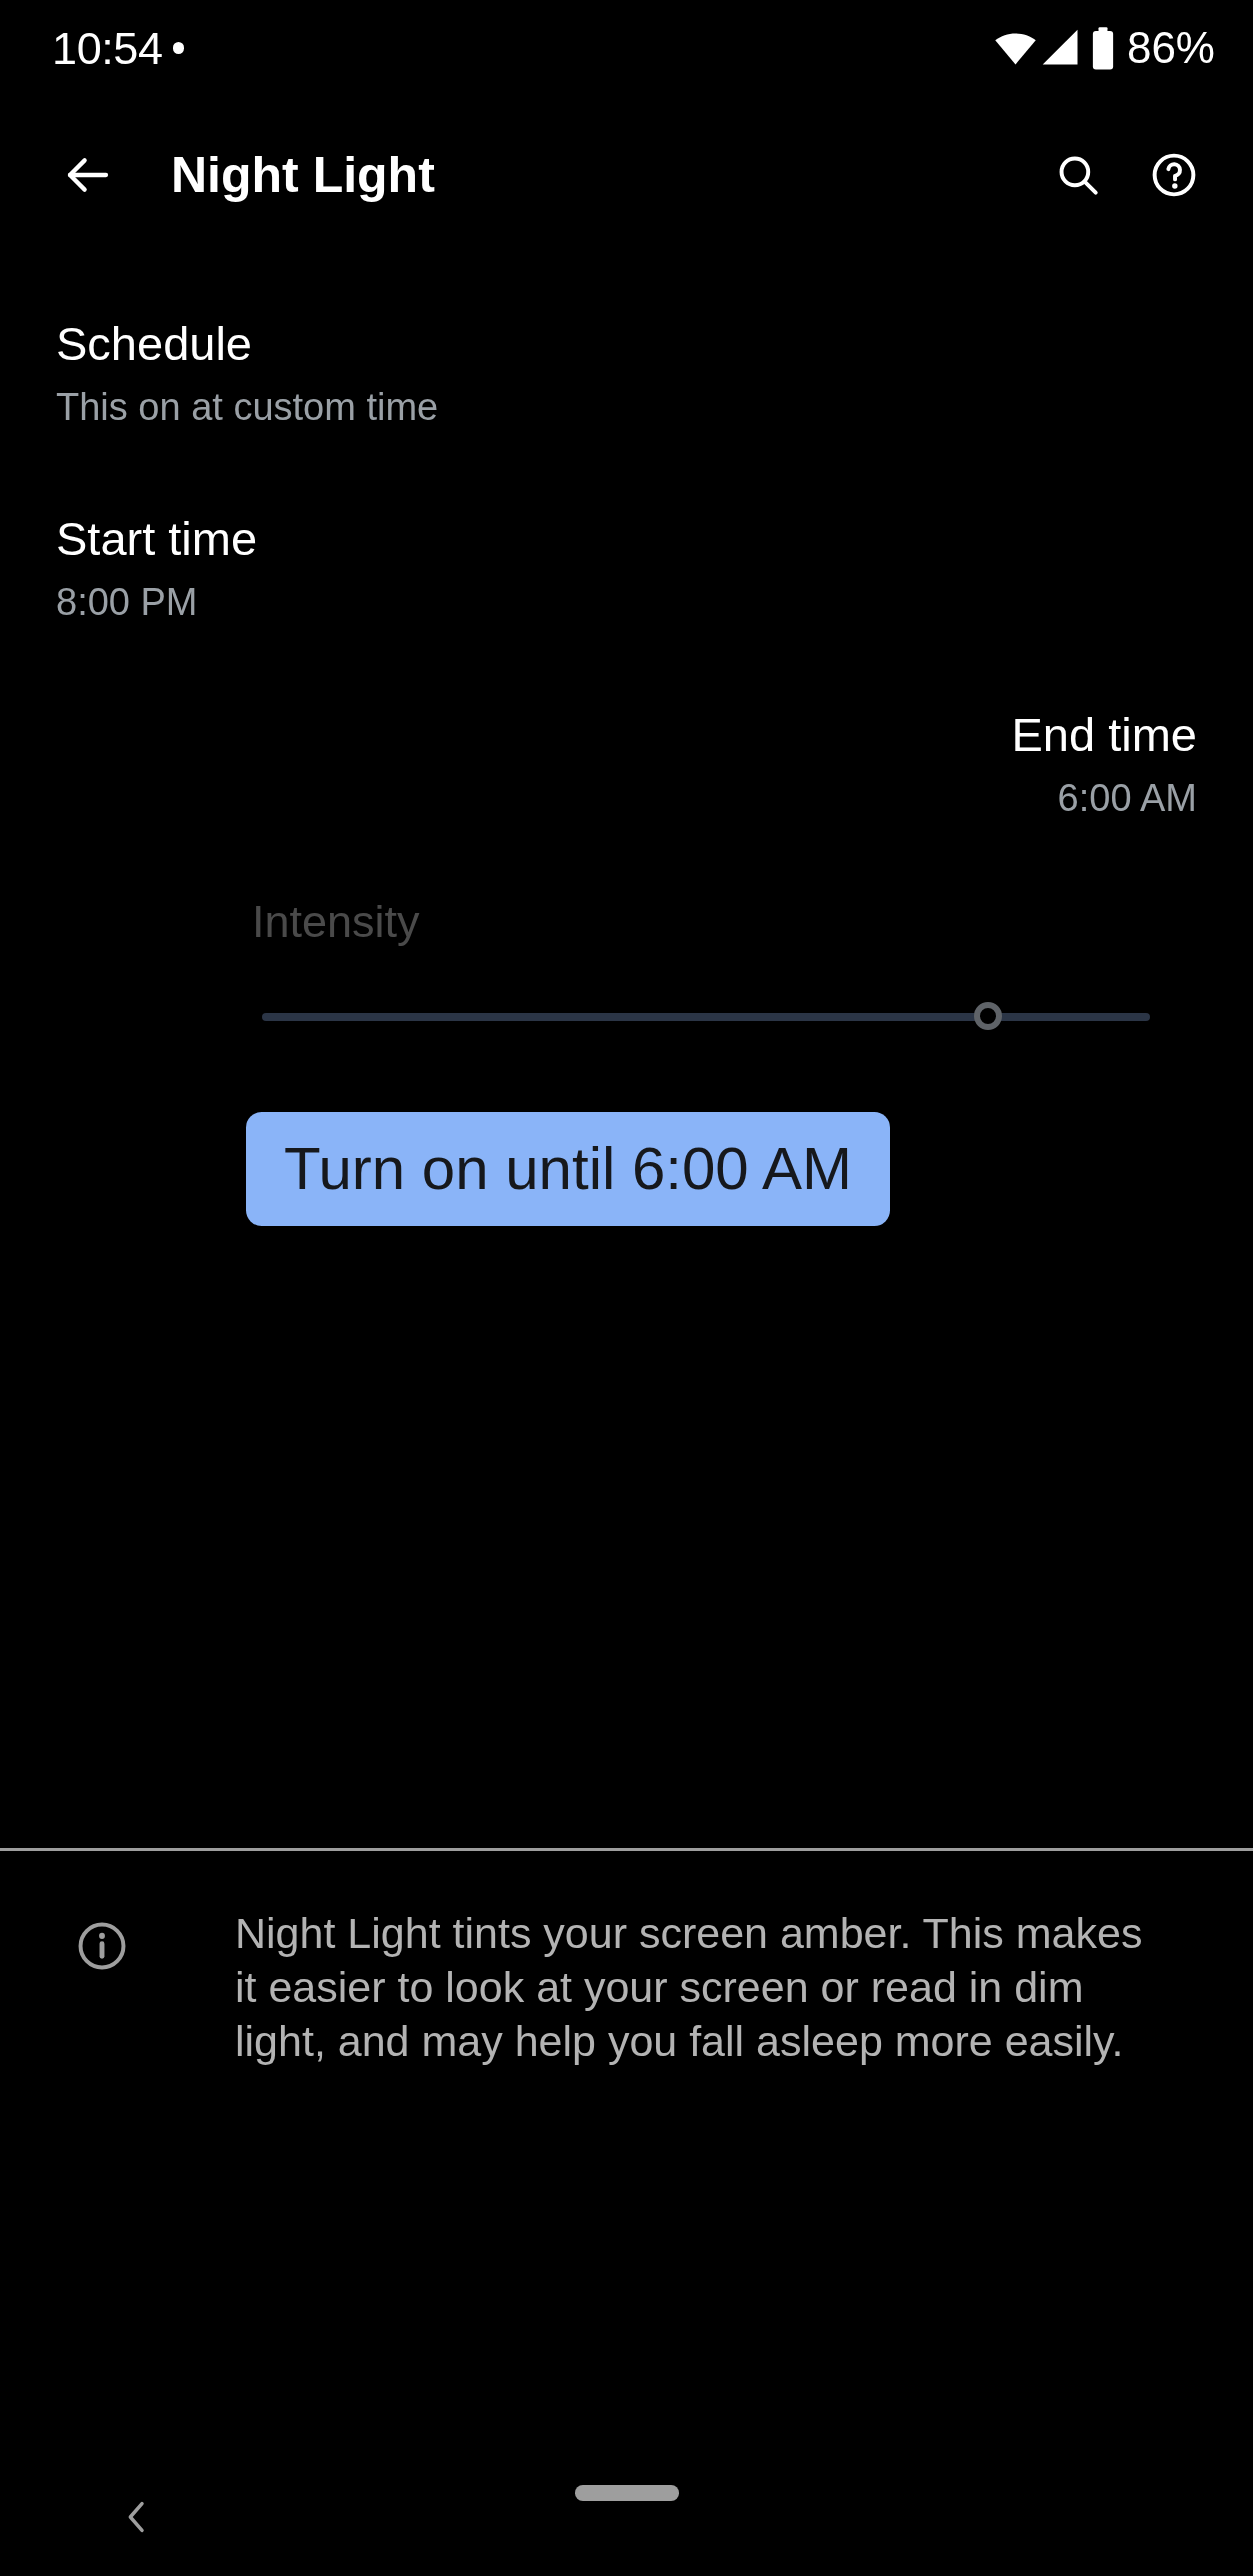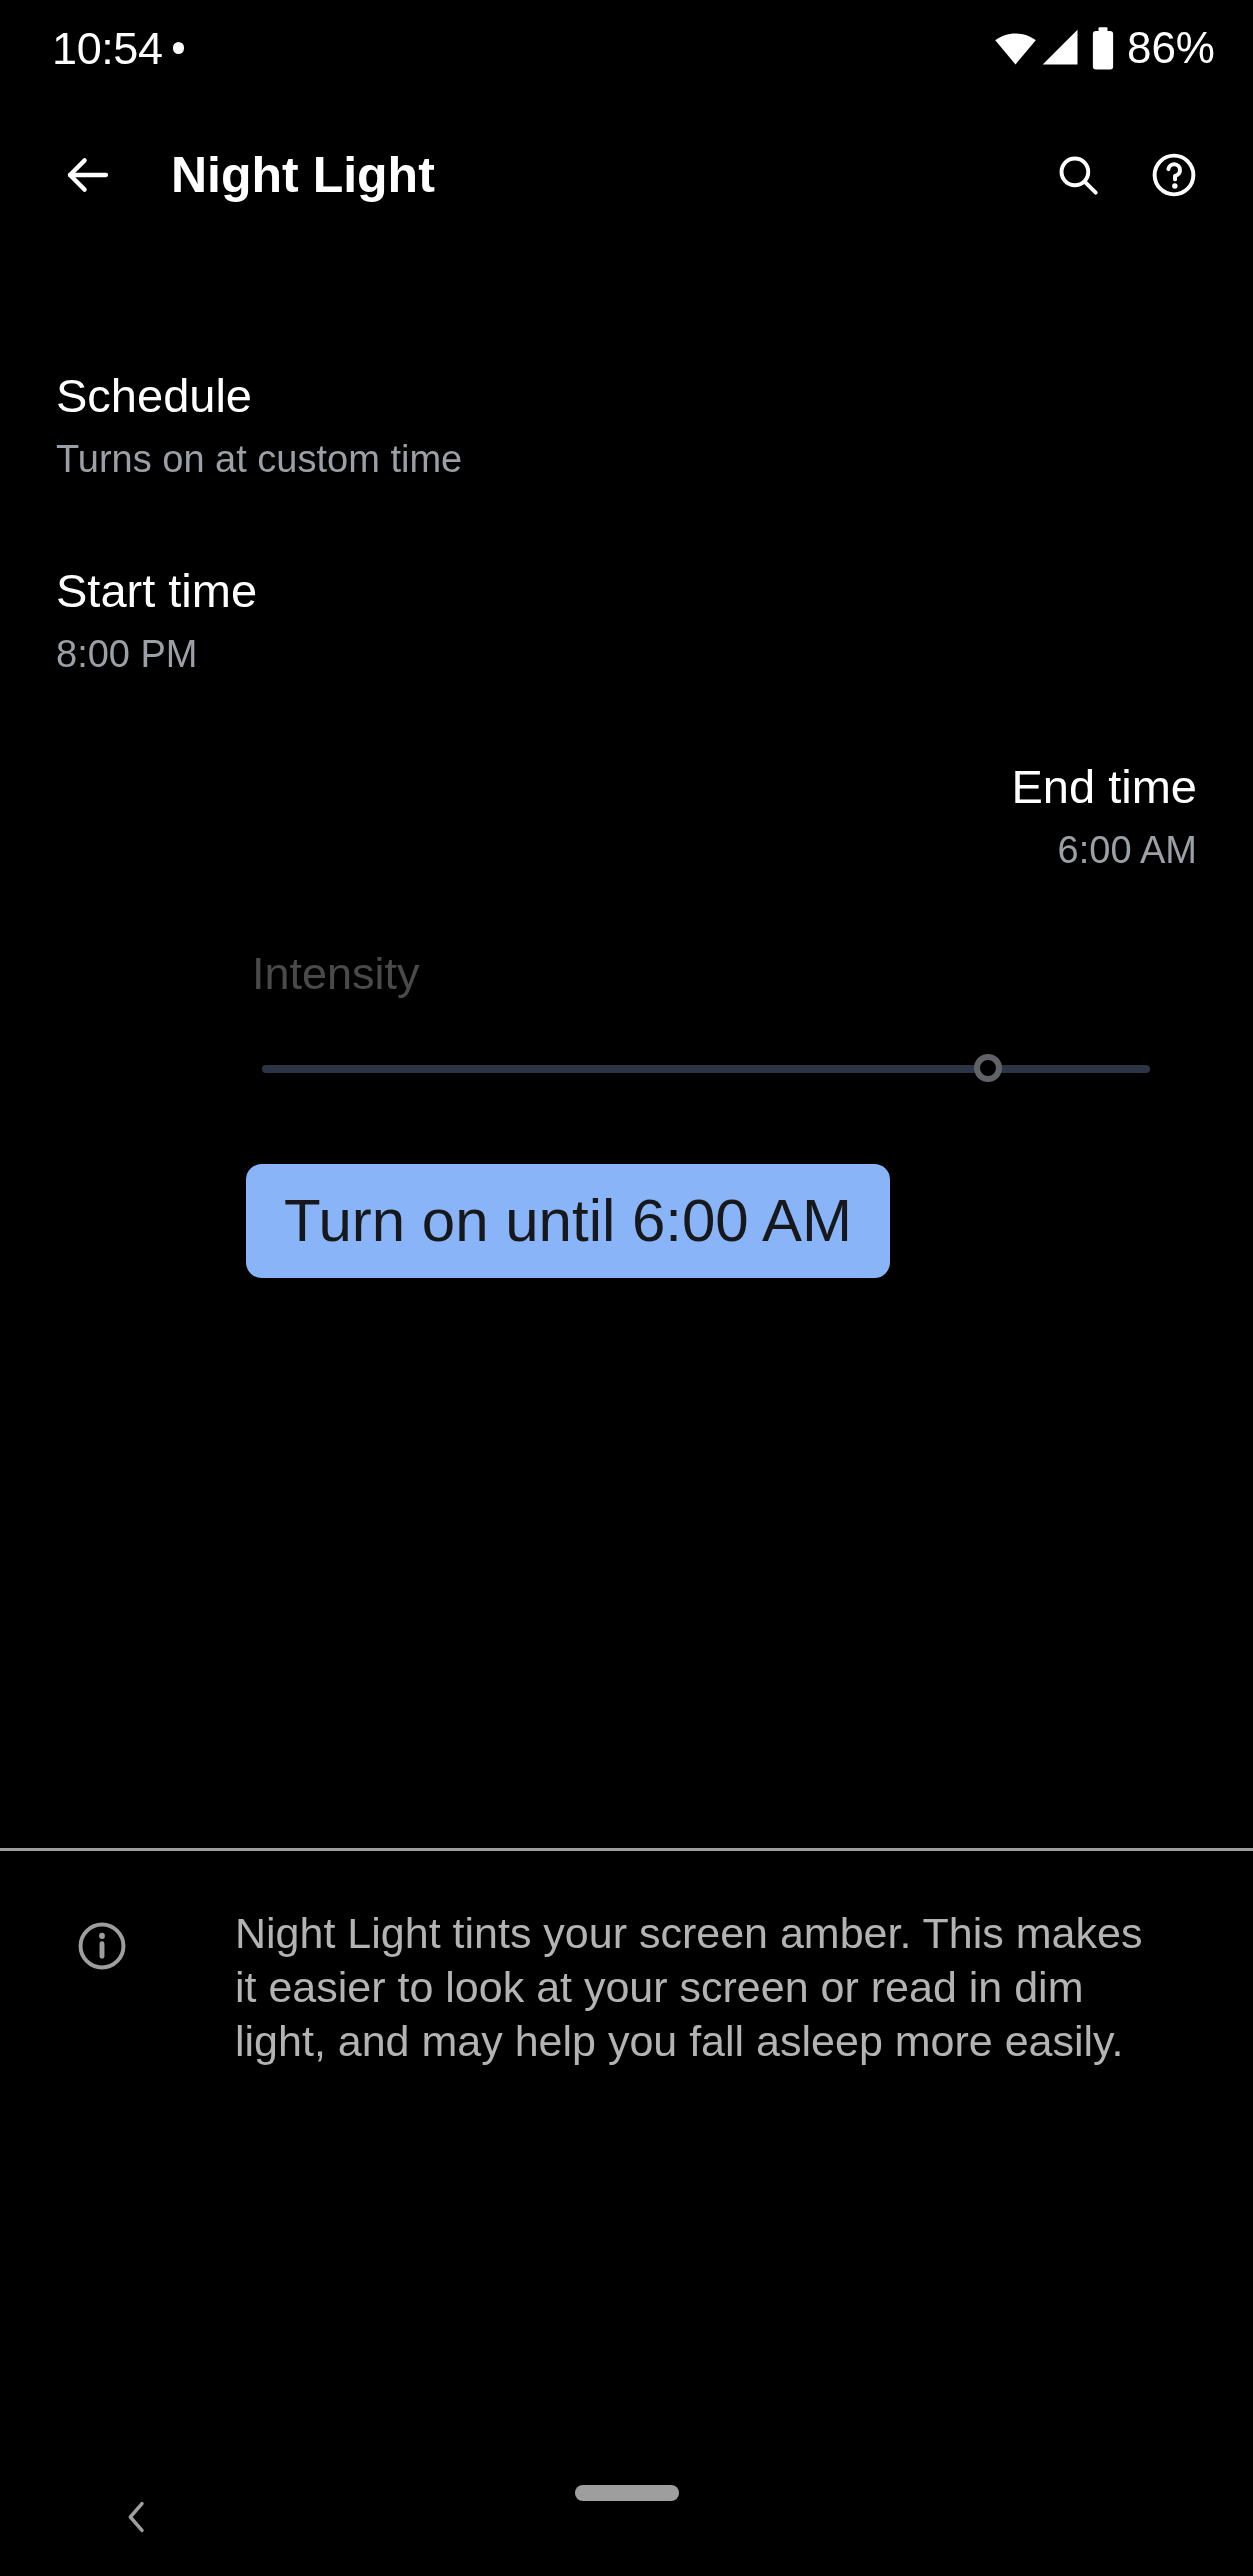--- a/index.html
+++ b/index.html
@@ -117,21 +117,21 @@
     color: #ffffff;
     line-height: 1.12;
   }
   .pref-summary {
     font-size: 38px;
     font-weight: 400;
     color: #9aa0a6;
     line-height: 1.18;
     margin-top: 14px;
   }
-  .row-schedule { margin-top: 118px; }
+  .row-schedule { margin-top: 66px; }
   .row-start    { margin-top: 84px; }
   .row-end      { margin-top: 84px; text-align: right; }
 
   
   .intensity-block {
     margin-top: 77px;
     padding: 0 56px 0 252px;
     box-sizing: border-box;
   }
   .intensity-label {
@@ -298,21 +298,21 @@
       <path d="M9.3 9.2a2.8 2.8 0 1 1 3.2 3.2v1.7"></path>
       <line x1="12.4" y1="17.2" x2="12.4" y2="17.3" stroke-width="2.6"></line>
     </svg>
   </div>
 </div>
 
 <div class="content">
 
   <div class="pref-row row-schedule">
     <div class="pref-title">Schedule</div>
-    <div class="pref-summary">Turns on at custom time</div>
+    <div class="pref-summary">This on at custom time</div>
   </div>
 
   <div class="pref-row row-start">
     <div class="pref-title">Start time</div>
     <div class="pref-summary">8:00 PM</div>
   </div>
 
   <div class="pref-row row-end">
     <div class="pref-title">End time</div>
     <div class="pref-summary">6:00 AM</div>

